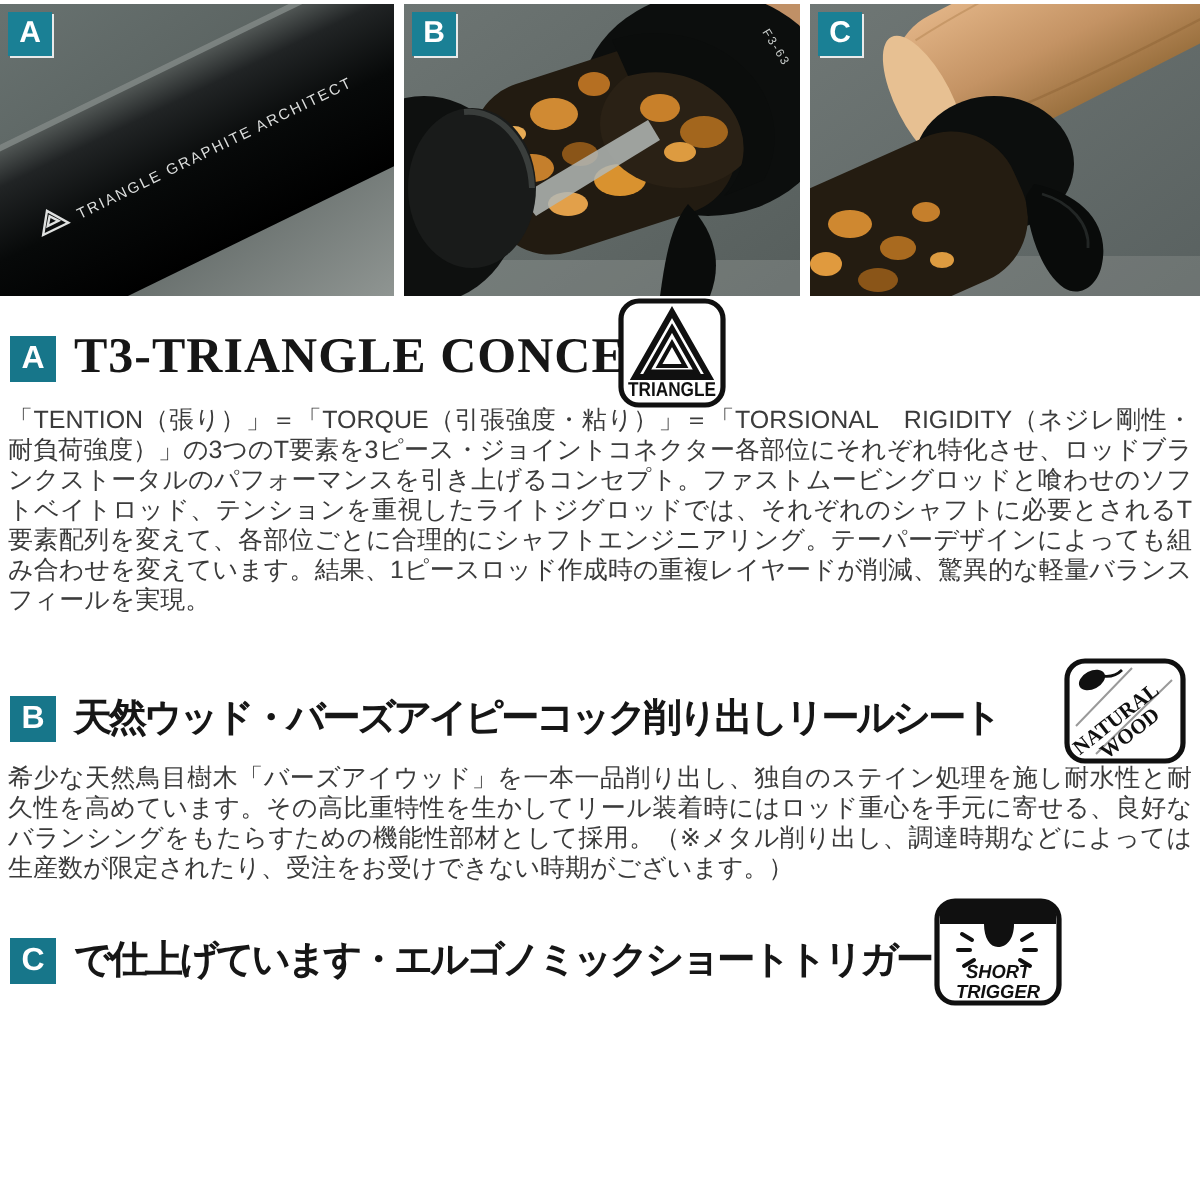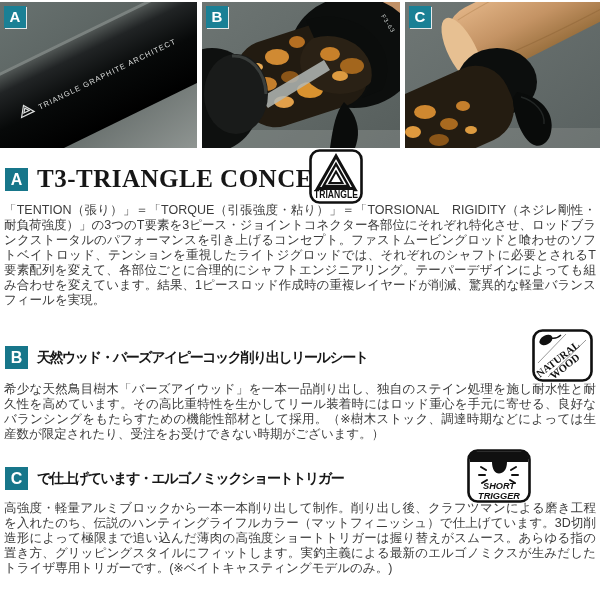--- a/index.html
+++ b/index.html
@@ -11,21 +11,21 @@
   .photo-label{position:absolute;top:4px;left:4px;width:22px;height:22px;background:#1a8095;
         color:#fff;font-weight:bold;font-size:15px;line-height:22px;text-align:center;
         box-shadow:1px 1px 0 rgba(255,255,255,.85);}
   
   .title-row{position:absolute;left:5px;display:flex;align-items:center;}
   .sec-label{width:23px;height:23px;background:#17768a;color:#fff;font-weight:bold;
         font-size:16px;line-height:23px;text-align:center;flex:none;}
   .sec-title{font-family:"Liberation Serif","DejaVu Serif",serif;color:#161616;
         font-weight:600;margin-left:9px;white-space:nowrap;}
   .title-a{font-size:25px;letter-spacing:.5px;}
-  .title-jp{font-size:14px;letter-spacing:-1.5px;}
+  .title-jp{font-size:19px;letter-spacing:-1.5px;}
   .body-text{position:absolute;left:4px;width:592px;font-size:12.5px;line-height:15px;
         color:#3b3b3b;text-align:justify;}
   .badge{position:absolute;}
   .badge svg{display:block;}
 </style>
 </head>
 <body>
 
 <div class="page">
 
@@ -190,21 +190,21 @@
       <g>
         <ellipse cx="14" cy="11" rx="7" ry="4.5" transform="rotate(-28 14 11)" fill="#101010"></ellipse>
         <path d="M19,9 q6,1 10,-3" fill="none" stroke="#101010" stroke-width="1.4"></path>
       </g>
       <g transform="translate(28,33) rotate(-38)" font-family="Liberation Serif,serif" font-weight="bold" font-size="10.5" fill="#101010" text-anchor="middle">
         <text x="0" y="0">NATURAL</text>
         <text x="1" y="10">WOOD</text>
       </g>
     </svg>
   </div>
-  <div class="body-text" style="top:382px;">希少な天然鳥目樹木「バーズアイウッド」を一本一品削り出し、独自のステイン処理を施し耐水性と耐久性を高めています。その高比重特性を生かしてリール装着時にはロッド重心を手元に寄せる、良好なバランシングをもたらすための機能性部材として採用。（※樹木ストック、調達時期などによっては生産数が限定されたり、受注をお受けできない時期がございます。）</div>
+  <div class="body-text" style="top:382px;">希少な天然鳥目樹木「バーズアイウッド」を一本一品削り出し、独自のステイン処理を施し耐水性と耐久性を高めています。その高比重特性を生かしてリール装着時にはロッド重心を手元に寄せる、良好なバランシングをもたらすための機能性部材として採用。（※メタル削り出し、調達時期などによっては生産数が限定されたり、受注をお受けできない時期がございます。）</div>
 
   <div class="title-row" style="top:467px;">
     <div class="sec-label">C</div>
     <div class="sec-title title-jp">で仕上げています・エルゴノミックショートトリガー</div>
   </div>
   <div class="badge" style="left:467px;top:449px;font-style:italic;">
     <svg width="64" height="54" viewBox="0 0 64 54">
       <rect x="1.5" y="1.5" width="61" height="51" rx="9" fill="#fff" stroke="#101010" stroke-width="2.6"></rect>
       <g>
         <path d="M8,2.5 H56 Q61,2.5 61,8 V13 H40 C40,21 36,24.5 32,24.5 C28,24.5 25,20 25,13 H3 V8 Q3,2.5 8,2.5 Z" fill="#101010"></path>
@@ -216,15 +216,14 @@
             <path d="M51,26 L45,26"></path>
             <path d="M48,34 L43,31"></path>
         </g>
       </g>
       <g font-family="Liberation Sans,sans-serif" font-weight="bold" fill="#101010" text-anchor="middle">
         <text x="32" y="40" font-size="9.5" textLength="32" lengthAdjust="spacingAndGlyphs">SHORT</text>
         <text x="32" y="50" font-size="9.5" textLength="42" lengthAdjust="spacingAndGlyphs">TRIGGER</text>
       </g>
     </svg>
   </div>
-  <div class="body-text" style="top:501px;">高強度・軽量アルミブロックから一本一本削り出して制作。削り出し後、クラフツマンによる磨き工程を入れたのち、伝説のハンティングライフルカラー（マットフィニッシュ）で仕上げています。3D切削造形によって極限まで追い込んだ薄肉の高強度ショートトリガーは握り替えがスムース。あらゆる指の置き方、グリッピングスタイルにフィットします。実釣主義による最新のエルゴノミクスが生みだしたトライザ専用トリガーです。(※ベイトキャスティングモデルのみ。)</div>
 
 </div>
 
 </body></html>

